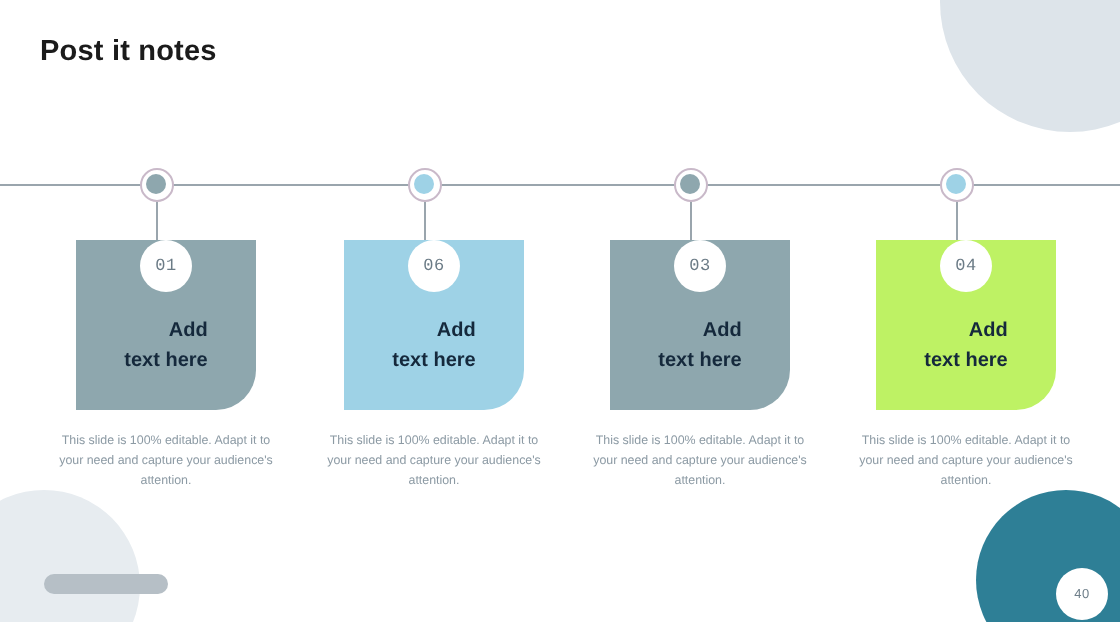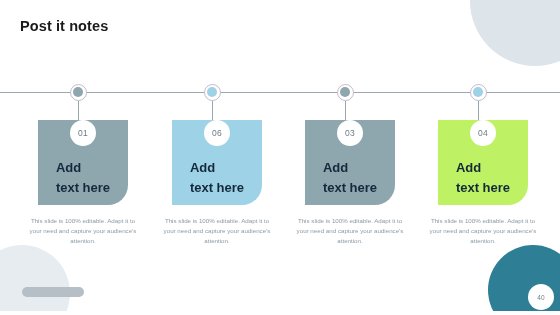--- a/index.html
+++ b/index.html
@@ -138,27 +138,28 @@
     height: 26px;
     border-radius: 50%;
     background: #ffffff;
     margin-top: 0;
     display: flex;
     align-items: center;
     justify-content: center;
     font-size: 8.5px;
     color: #6b7b86;
     letter-spacing: .3px;
+    font-family: Liberation Mono, monospace;
   }
   .card-label {
     margin-top: 12px;
-    font-size: 13px;
+    font-size: 10px;
     font-weight: bold;
     color: #15293c;
-    text-align: left;
+    text-align: right;
     line-height: 1.5;
   }
 
   
   .desc {
     position: absolute;
     top: 216px;
     width: 112px;
     font-size: 6.2px;
     color: #8c9aa4;

